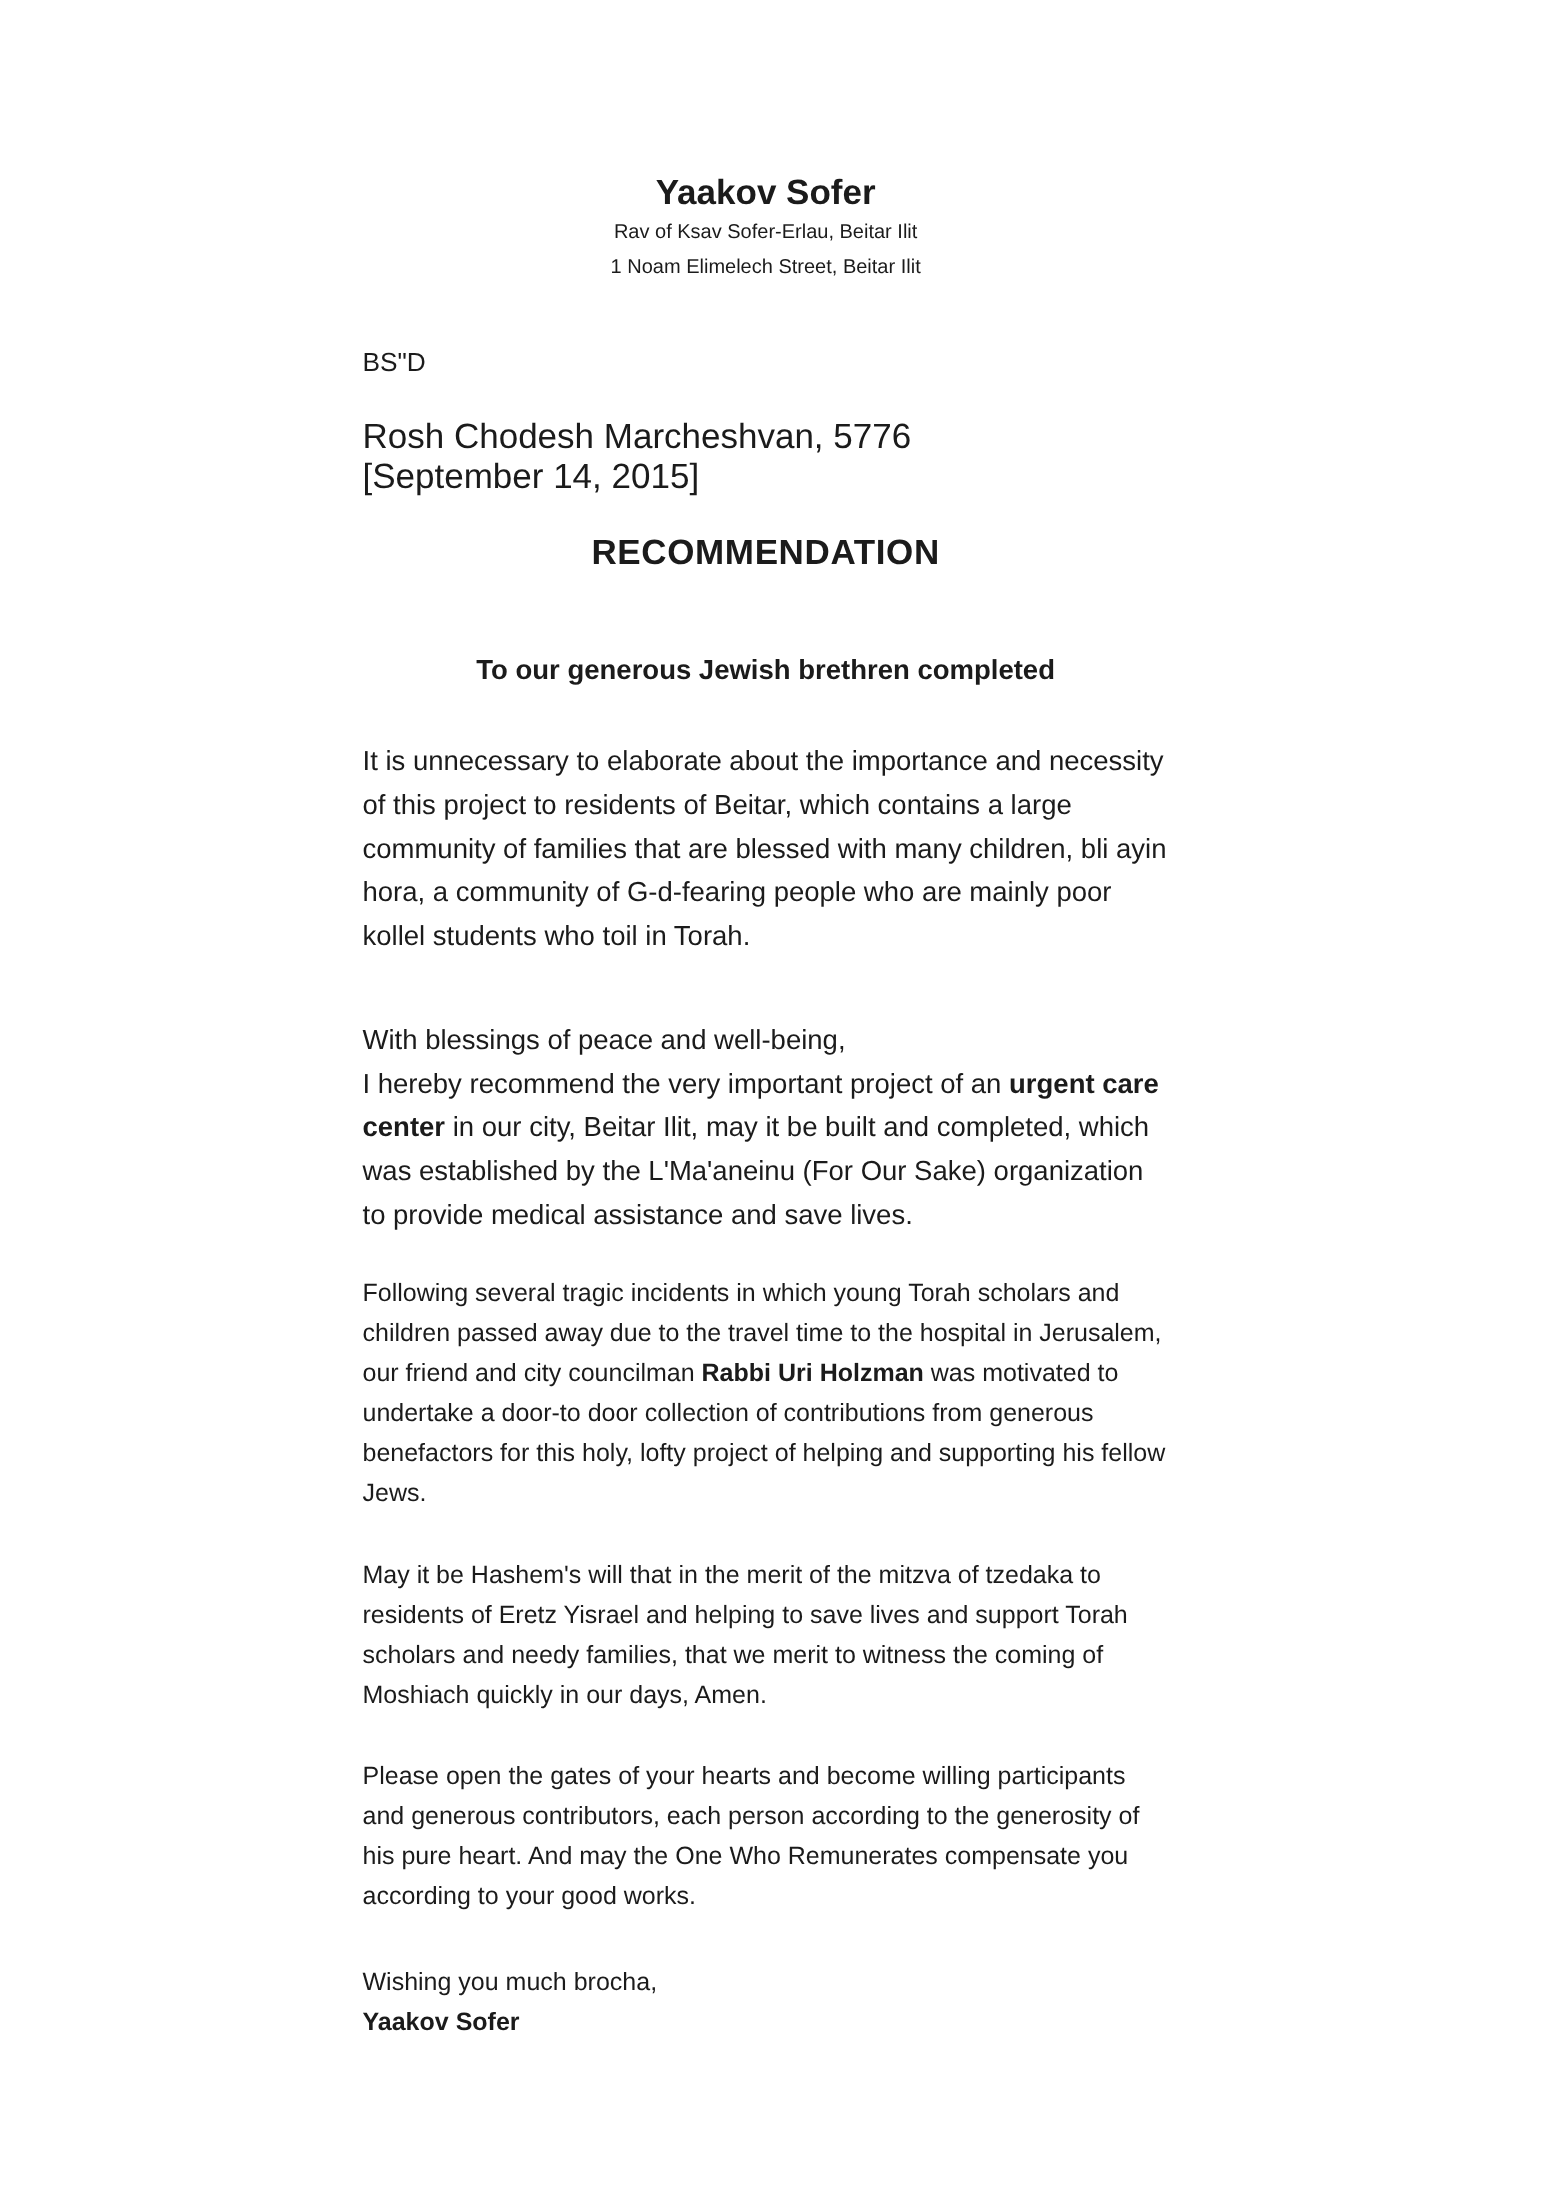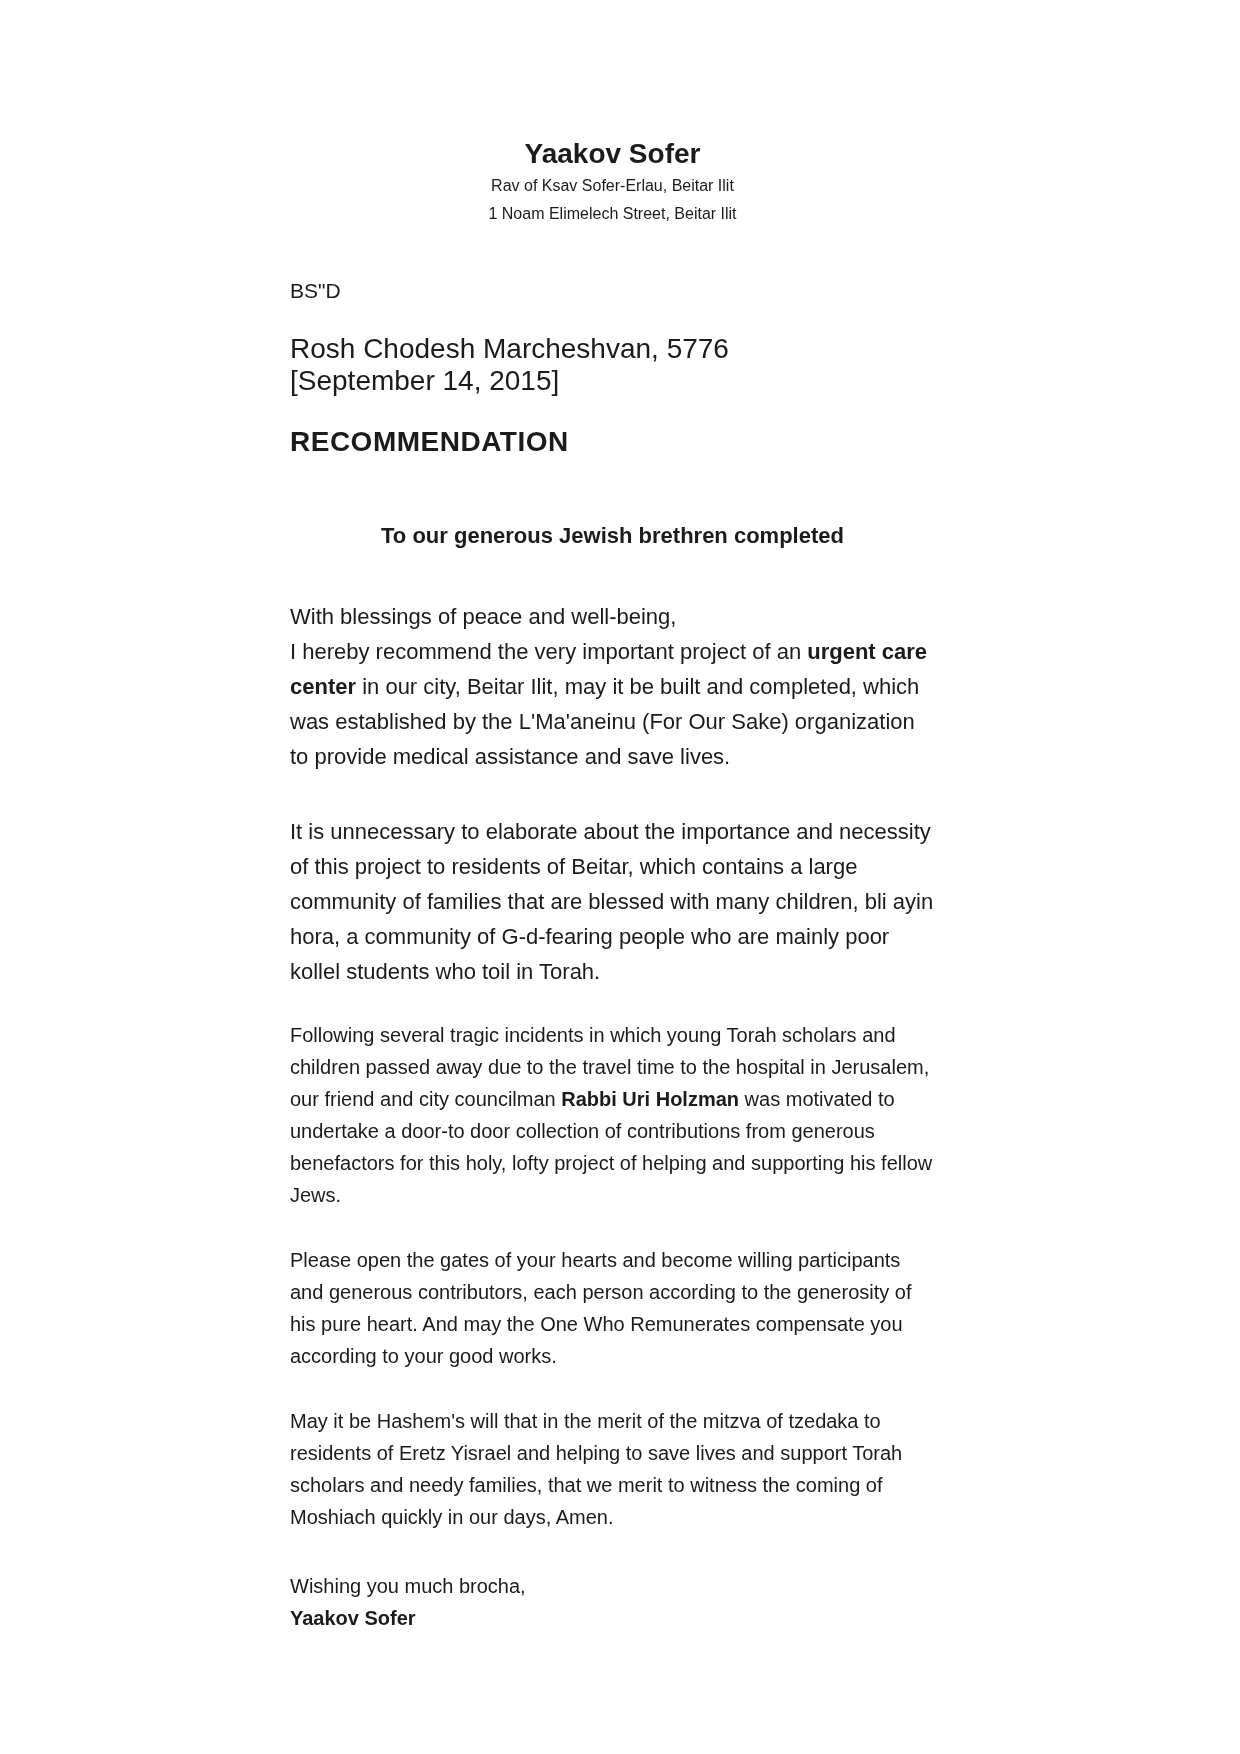--- a/index.html
+++ b/index.html
@@ -37,21 +37,21 @@
     font-size: 21px;
     line-height: 28px;
   }
   .dateblock {
     margin-top: 28px;
     font-size: 28px;
     line-height: 32px;
   }
   .doc-title {
     margin-top: 27px;
-    text-align: left;
+    text-align: center;
     font-size: 28px;
     line-height: 36px;
     font-weight: bold;
     letter-spacing: 0.5px;
   }
   .salutation {
     margin-top: 61px;
     text-align: center;
     font-size: 22px;
     line-height: 30px;
@@ -92,29 +92,29 @@
 
   <div class="dateblock">
     <div>Rosh Chodesh Marcheshvan, 5776</div>
     <div>[September 14, 2015]</div>
   </div>
 
   <div class="doc-title">RECOMMENDATION</div>
 
   <div class="salutation">To our generous Jewish brethren completed</div>
 
+  <p class="body-lg para2">It is unnecessary to elaborate about the importance and necessity of this project to residents of Beitar, which contains a large community of families that are blessed with many children, bli ayin hora, a community of G-d-fearing people who are mainly poor kollel students who toil in Torah.</p>
+
   <p class="body-lg para1"><span>With blessings of peace and well-being,
 I hereby recommend the very important project of an </span><span class="b">urgent care center</span><span> in our city, Beitar Ilit, may it be built and completed, which was established by the L'Ma'aneinu (For Our Sake) organization to provide medical assistance and save lives.</span></p>
 
-  <p class="body-lg para2">It is unnecessary to elaborate about the importance and necessity of this project to residents of Beitar, which contains a large community of families that are blessed with many children, bli ayin hora, a community of G-d-fearing people who are mainly poor kollel students who toil in Torah.</p>
-
   <p class="body-sm para3"><span>Following several tragic incidents in which young Torah scholars and children passed away due to the travel time to the hospital in Jerusalem, our friend and city councilman </span><span class="b">Rabbi Uri Holzman</span><span> was motivated to undertake a door-to door collection of contributions from generous benefactors for this holy, lofty project of helping and supporting his fellow Jews.</span></p>
 
+  <p class="body-sm para5">May it be Hashem's will that in the merit of the mitzva of tzedaka to residents of Eretz Yisrael and helping to save lives and support Torah scholars and needy families, that we merit to witness the coming of Moshiach quickly in our days, Amen.</p>
+
   <p class="body-sm para4">Please open the gates of your hearts and become willing participants and generous contributors, each person according to the generosity of his pure heart. And may the One Who Remunerates compensate you according to your good works.</p>
-
-  <p class="body-sm para5">May it be Hashem's will that in the merit of the mitzva of tzedaka to residents of Eretz Yisrael and helping to save lives and support Torah scholars and needy families, that we merit to witness the coming of Moshiach quickly in our days, Amen.</p>
 
   <div class="body-sm closing">
     <div>Wishing you much brocha,</div>
     <div class="b">Yaakov Sofer</div>
   </div>
 
 </div>
 
 </body></html>

